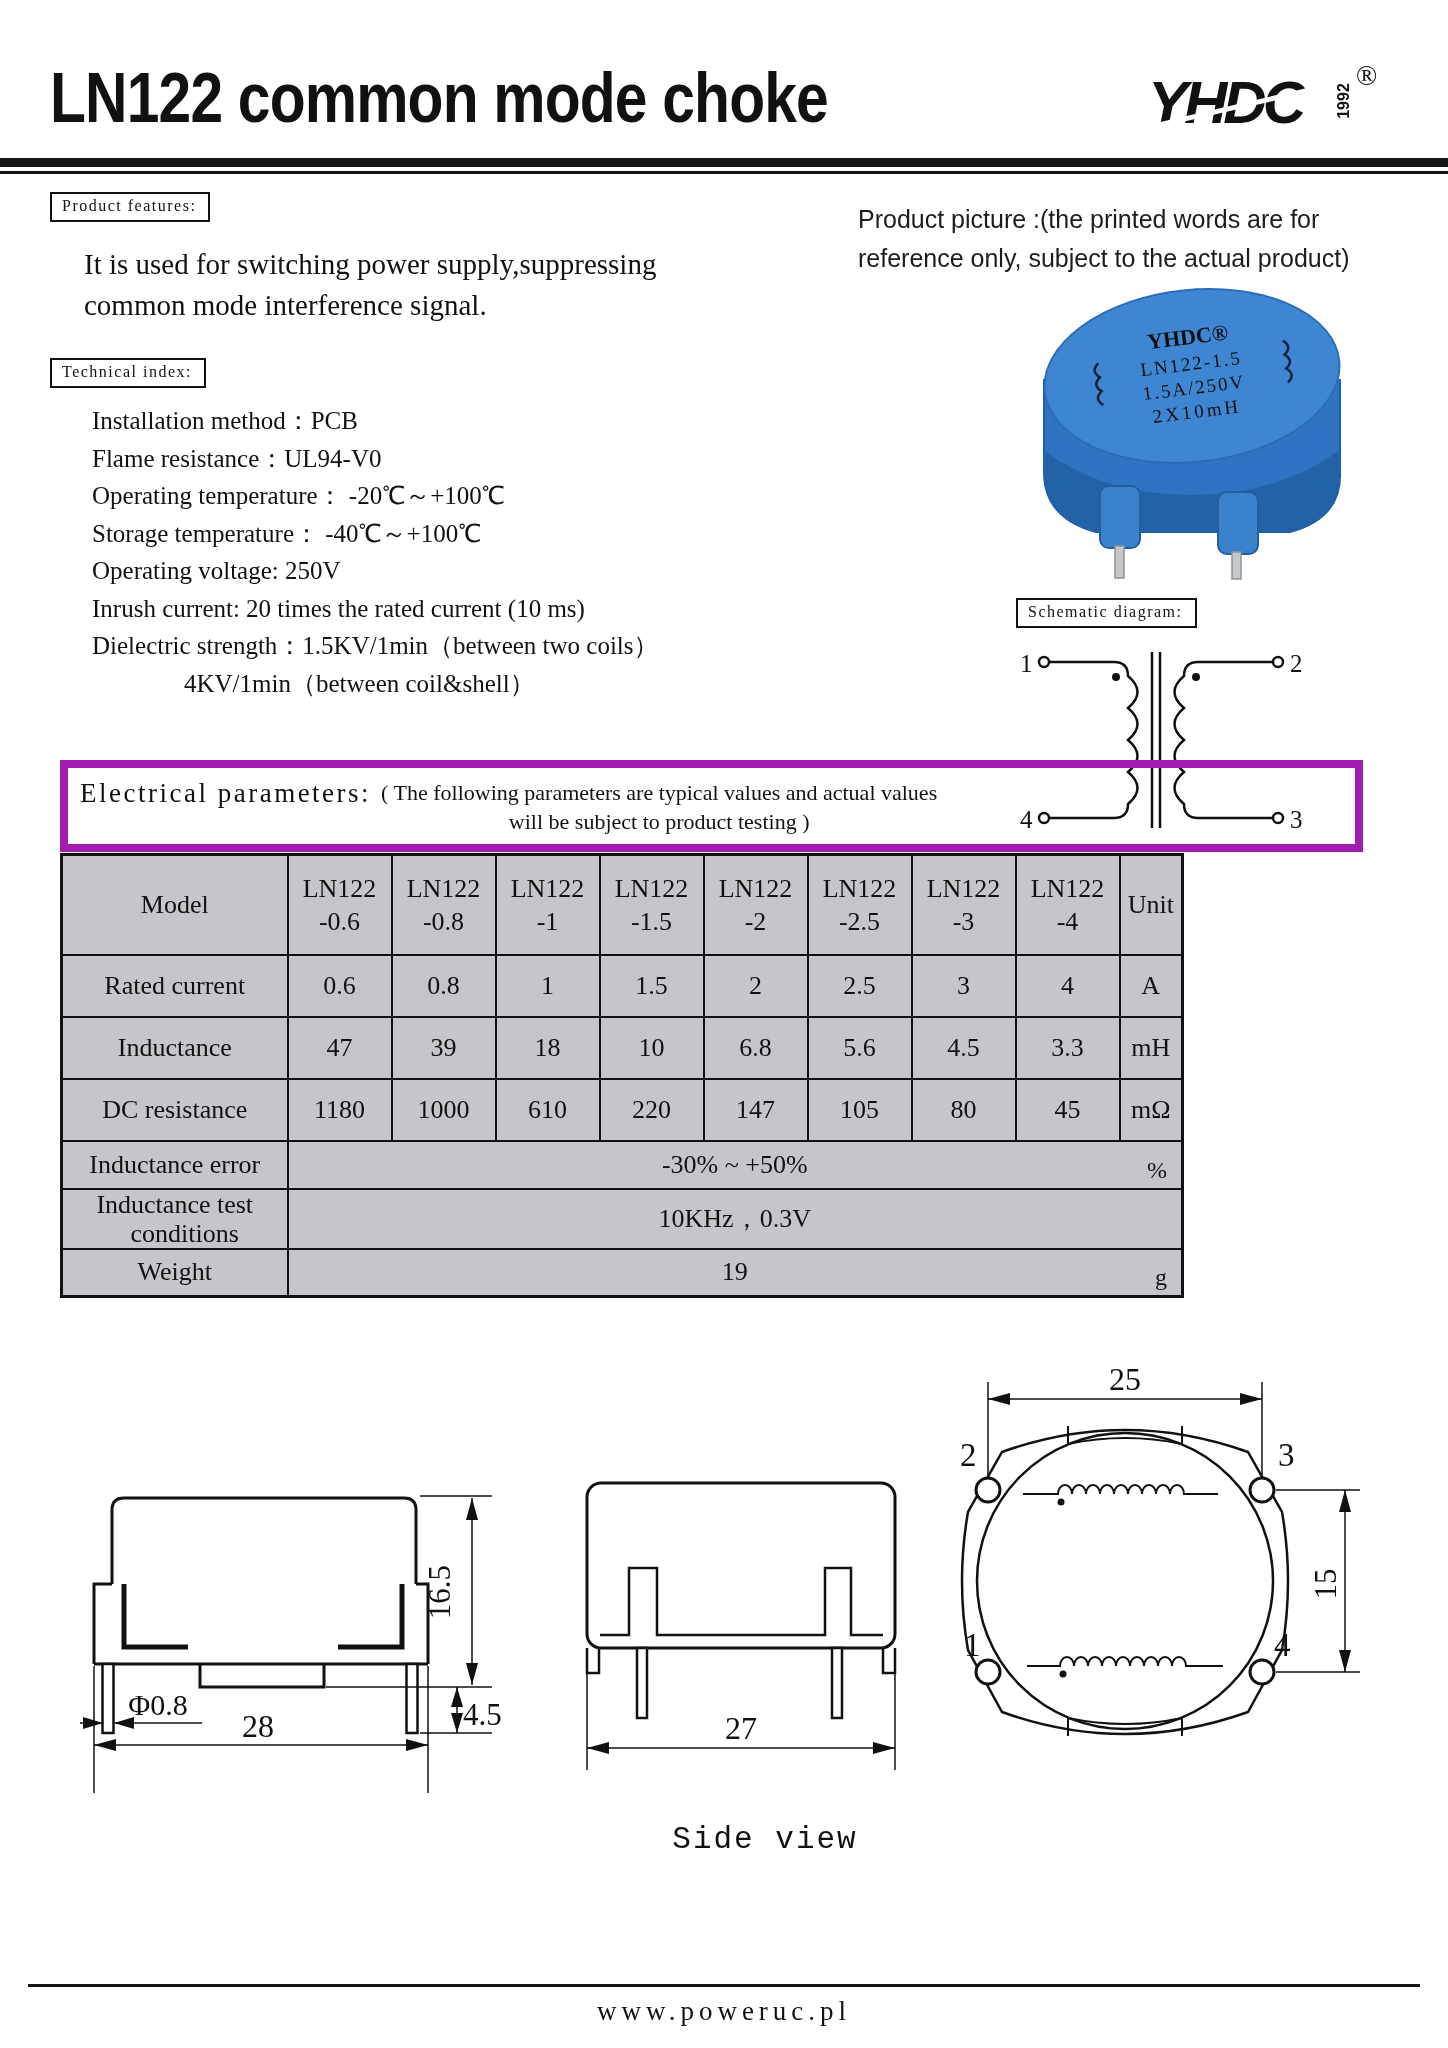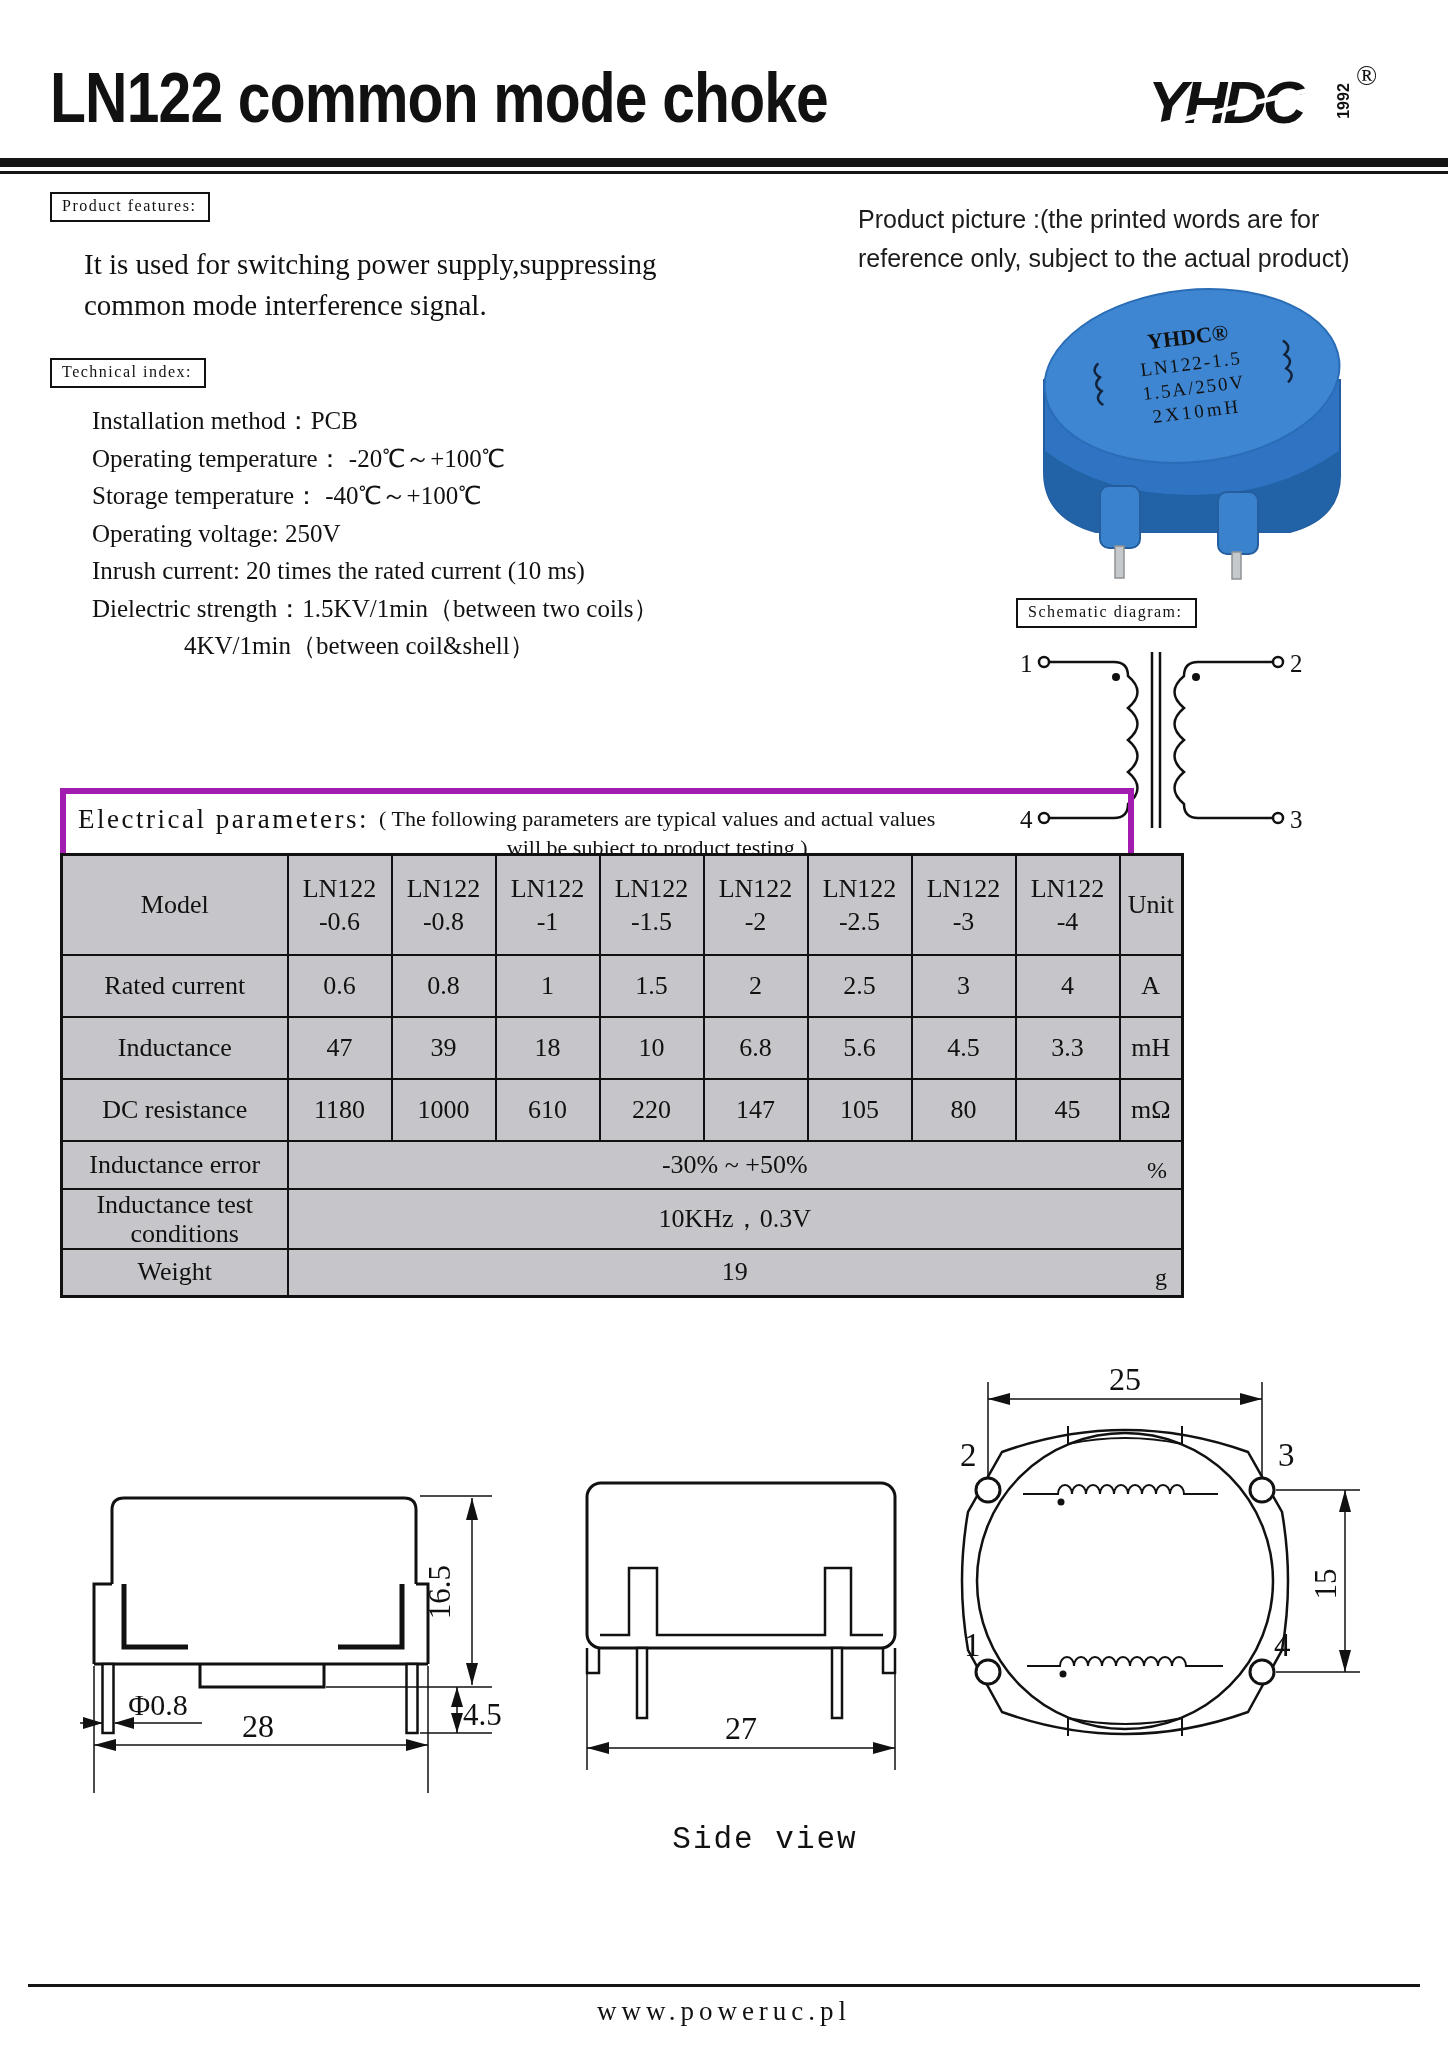--- a/index.html
+++ b/index.html
@@ -31,22 +31,22 @@
   .tech-list .indent { padding-left:92px; }
 
   .pic-caption { position:absolute; left:858px; top:200px; font-family:"Liberation Sans", sans-serif;
                  font-size:25px; line-height:39px; color:#1c1c1c; }
 
   .product-photo { position:absolute; left:1038px; top:280px; }
   .schematic-label { left:1016px; top:598px; }
   .schematic-svg { position:absolute; left:1006px; top:640px; }
 
   
-  .elec-box { position:absolute; left:60px; top:760px; width:1074px; border:6px solid #a21caf;
-              padding:10px 14px 8px 12px;margin-top:28px; }
+  .elec-box { position:absolute; left:60px; top:760px; width:1303px; border:8px solid #a21caf;
+              padding:10px 14px 8px 12px; }
   .elec-label { font-size:27px; letter-spacing:2.5px; white-space:nowrap; }
   .elec-note { display:inline-block; vertical-align:top; font-size:22px; line-height:29px;
                margin-left:6px; text-align:center; }
 
   table.params { position:absolute; left:60px; top:853px; width:1123px; border-collapse:collapse;
                  background:#c6c6ca; table-layout:fixed; }
   table.params td { border:2px solid #111; font-size:26px; text-align:center; padding:0; }
   table.params { border:3px solid #111; }
   td.lab { text-align:left; padding-left:12px; }
   tr.r-head td { height:100px; }
@@ -86,20 +86,21 @@
 
   <div class="sec-box" style="left:50px; top:192px;">Product features:</div>
   <div class="features-text">
     <div>It is used for switching power supply,suppressing</div>
     <div>common mode interference signal.</div>
   </div>
 
   <div class="sec-box" style="left:50px; top:358px;">Technical index:</div>
   <div class="tech-list">
     <div>Installation method：PCB</div>
+    <div>Flame resistance：UL94-V0</div>
     <div>Operating temperature： -20℃～+100℃</div>
     <div>Storage temperature： -40℃～+100℃</div>
     <div>Operating voltage: 250V</div>
     <div>Inrush current: 20 times the rated current (10 ms)</div>
     <div>Dielectric strength：1.5KV/1min（between two coils）</div>
     <div class="indent">4KV/1min（between coil&amp;shell）</div>
   </div>
 
   <div class="pic-caption">
     <div>Product picture :(the printed words are for</div>

